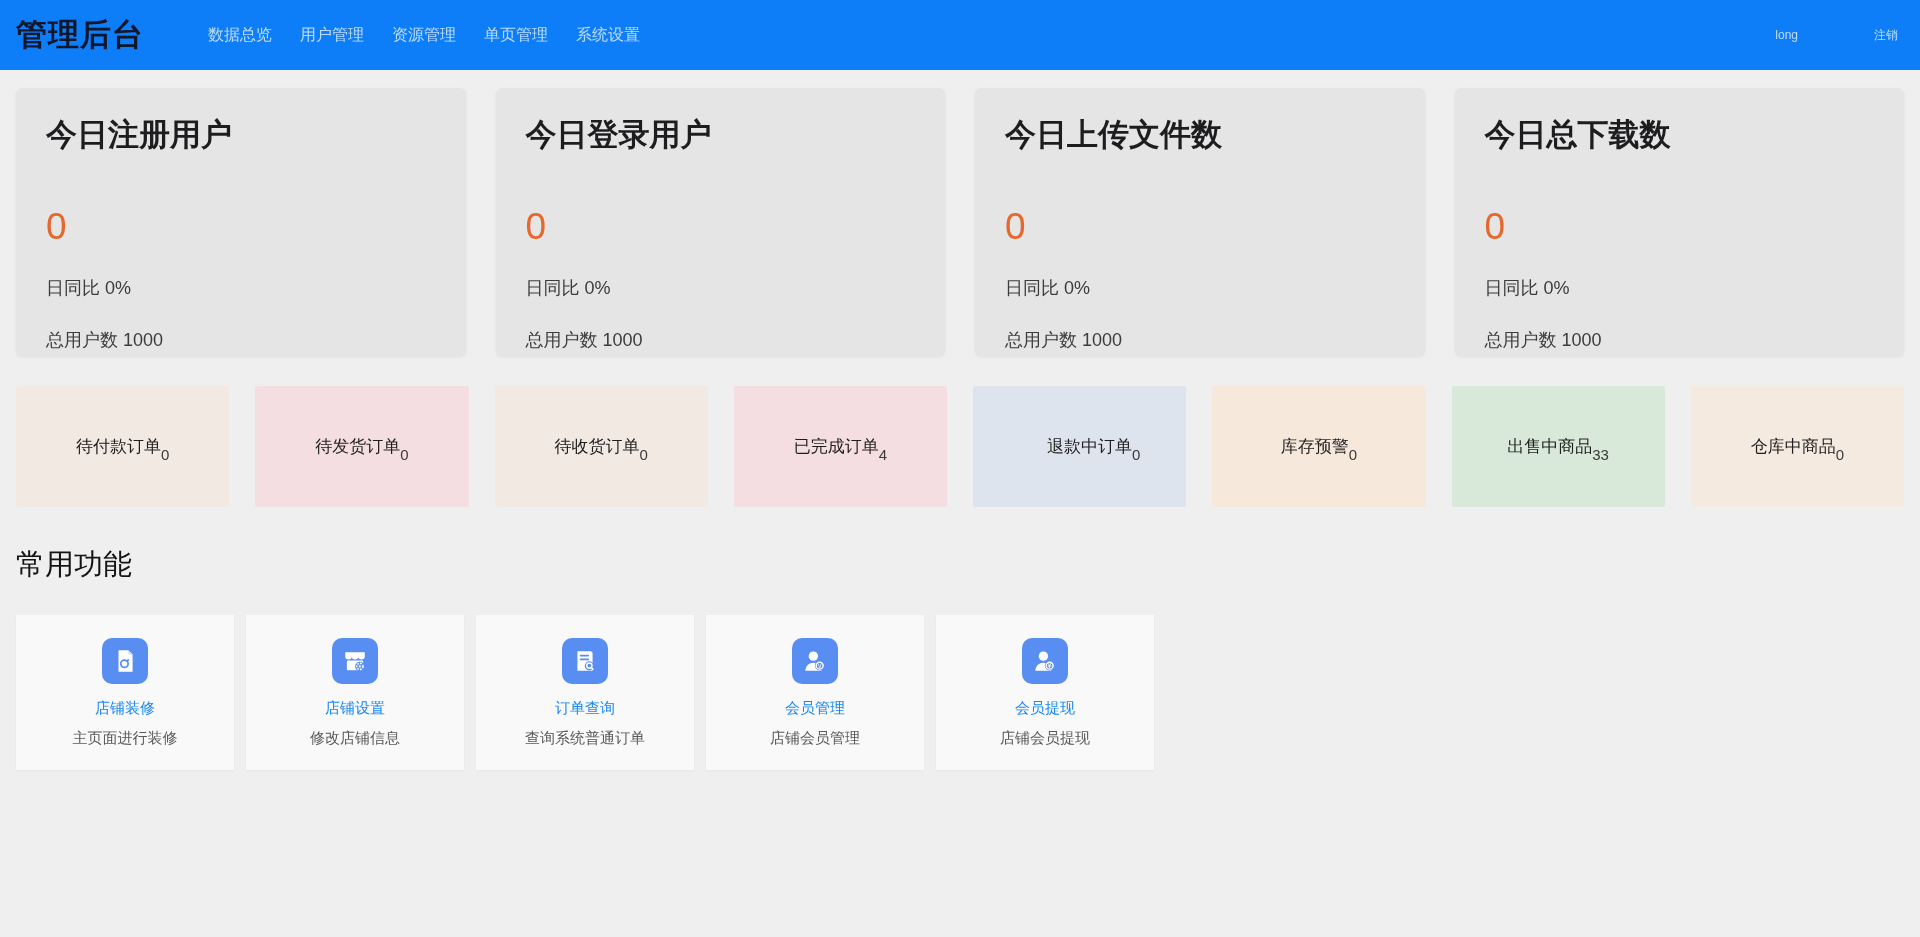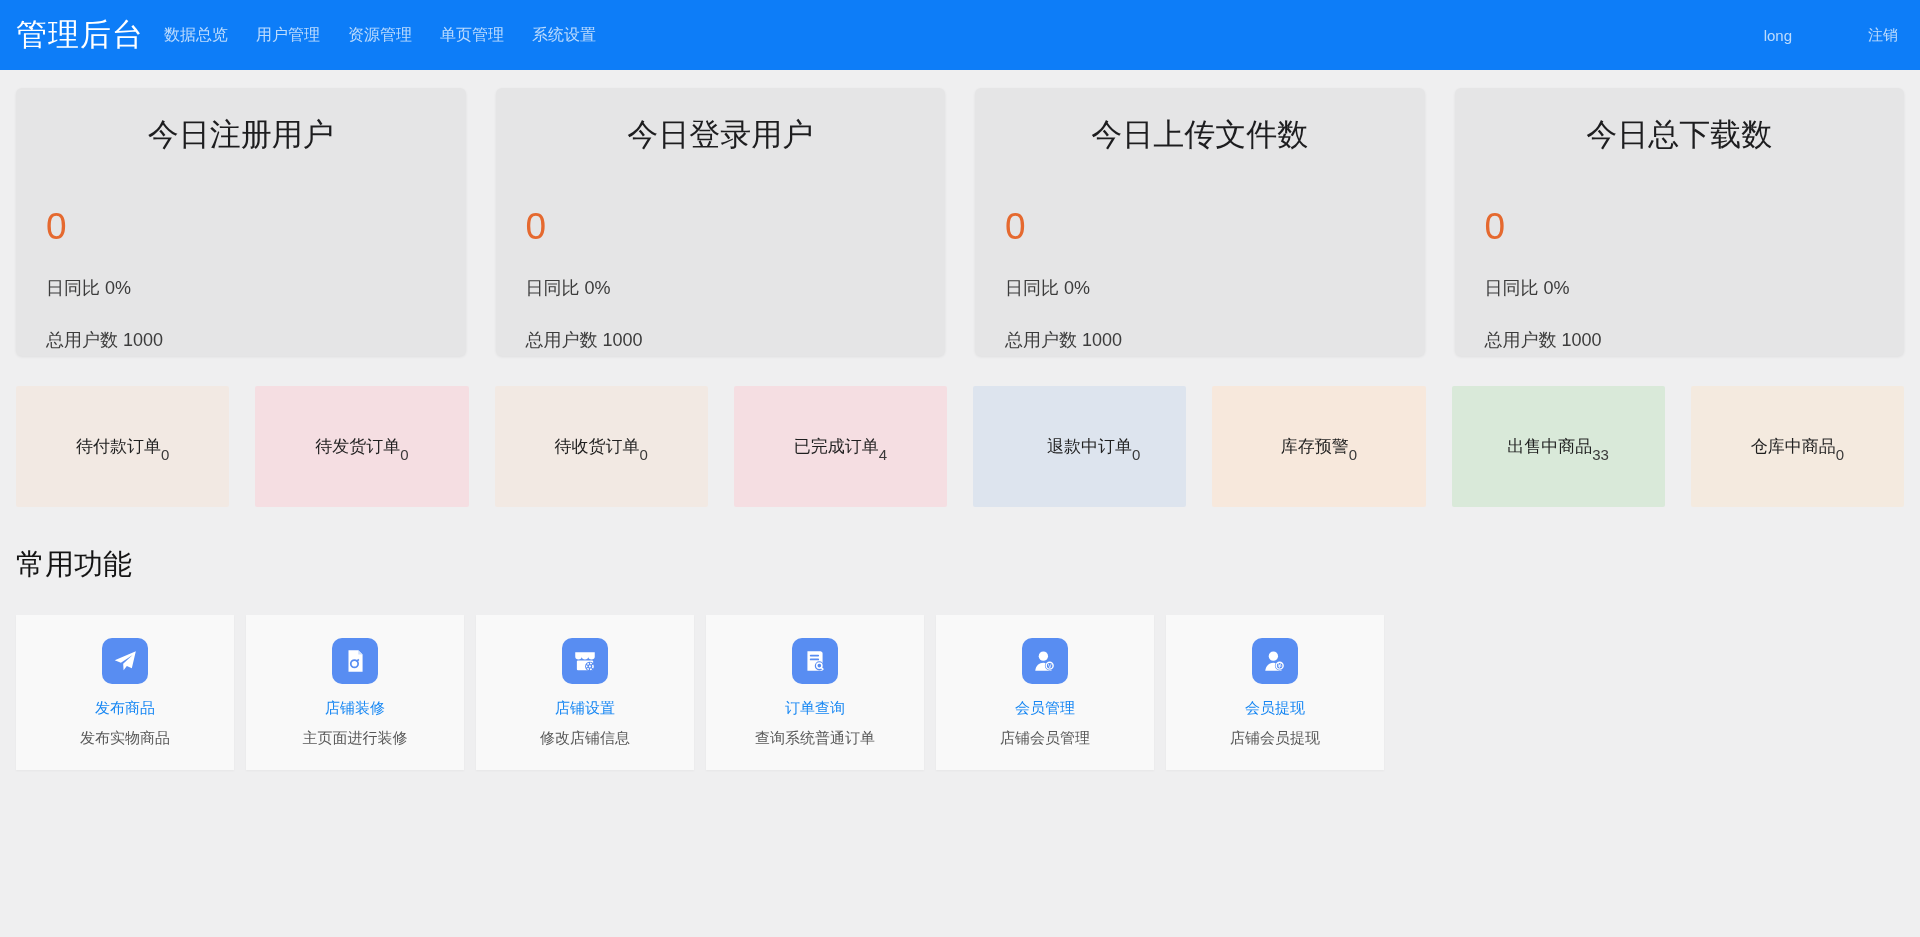--- a/index.html
+++ b/index.html
@@ -11,52 +11,52 @@
   }
   
   .navbar {
     height: 70px;
     background: #0d7df8;
     display: flex;
     align-items: center;
     padding: 0 22px 0 16px;
   }
   .brand {
-    color: #ffffff;
+    color: #0f172a;
     font-size: 31px;
-    font-weight: 400;
+    font-weight: 700;
     letter-spacing: 1px;
-    margin-right: 20px;
+    margin-right: 64px;
   }
   .nav-menu { display: flex; align-items: center; gap: 28px; }
   .nav-item {
     color: rgba(255,255,255,0.72);
     font-size: 16px;
     cursor: pointer;
     white-space: nowrap;
   }
   .nav-spacer { flex: 1; }
   .nav-right { display: flex; align-items: center; gap: 28px; }
-  .nav-right span { color: rgba(255,255,255,0.72); font-size: 15px; cursor: pointer; padding-left: 48px; }
+  .nav-right span { color: rgba(255,255,255,0.72); font-size: 12px; cursor: pointer; padding-left: 48px; }
 
   
   .stats-row {
     display: grid;
     grid-template-columns: repeat(4, 1fr);
     gap: 30px;
     padding: 18px 16px 0 16px;
   }
   .stat-card {
     background: #e5e5e6;
     border-radius: 6px;
     height: 268px;
     padding: 26px 30px;
     box-shadow: 0 1px 3px rgba(0,0,0,0.07);
   }
-  .stat-title { font-size: 31px; color: #1d1d1f; font-weight: 400; text-align: center; }
+  .stat-title { font-size: 31px; color: #1d1d1f; font-weight: 700; }
   .stat-value { font-size: 37px; color: #e5692f; margin-top: 50px; font-weight: 400; }
   .stat-line  { font-size: 18px; color: #3c3c3c; margin-top: 28px; }
 
   
   .orders-row {
     display: grid;
     grid-template-columns: repeat(8, 1fr);
     gap: 26px;
     padding: 0 16px;
     margin-top: 30px;
@@ -184,29 +184,20 @@
         <div class="order-label">仓库中商品</div>
         <div class="order-count">0</div>
       </div>
     </section>
   <section class="quick-section">
     <h2 class="quick-title">常用功能</h2>
     <div class="quick-grid">
         <div class="quick-tile">
           <div class="quick-icon">
             <svg width="26" height="26" viewBox="0 0 24 24">
-              <path d="M22 3 2.5 11.2l5.7 2.3L19 6.5 10.3 14.6l.4 5.9 3-3.8 4.6 2z" fill="#fff"></path>
-            </svg>
-          </div>
-          <div class="quick-name">发布商品</div>
-          <div class="quick-desc">发布实物商品</div>
-        </div>
-        <div class="quick-tile">
-          <div class="quick-icon">
-            <svg width="26" height="26" viewBox="0 0 24 24">
               <path d="M6 2h9l4 4v16H6z" fill="#fff"></path>
               <path d="M15 2v4h4z" fill="#cfe0fb"></path>
               <circle cx="11.5" cy="14.5" r="3.4" fill="none" stroke="#588df2" stroke-width="1.6"></circle>
               <path d="M13.5 12.5l2-2" stroke="#588df2" stroke-width="1.6"></path>
             </svg>
           </div>
           <div class="quick-name">店铺装修</div>
           <div class="quick-desc">主页面进行装修</div>
         </div>
         <div class="quick-tile">

